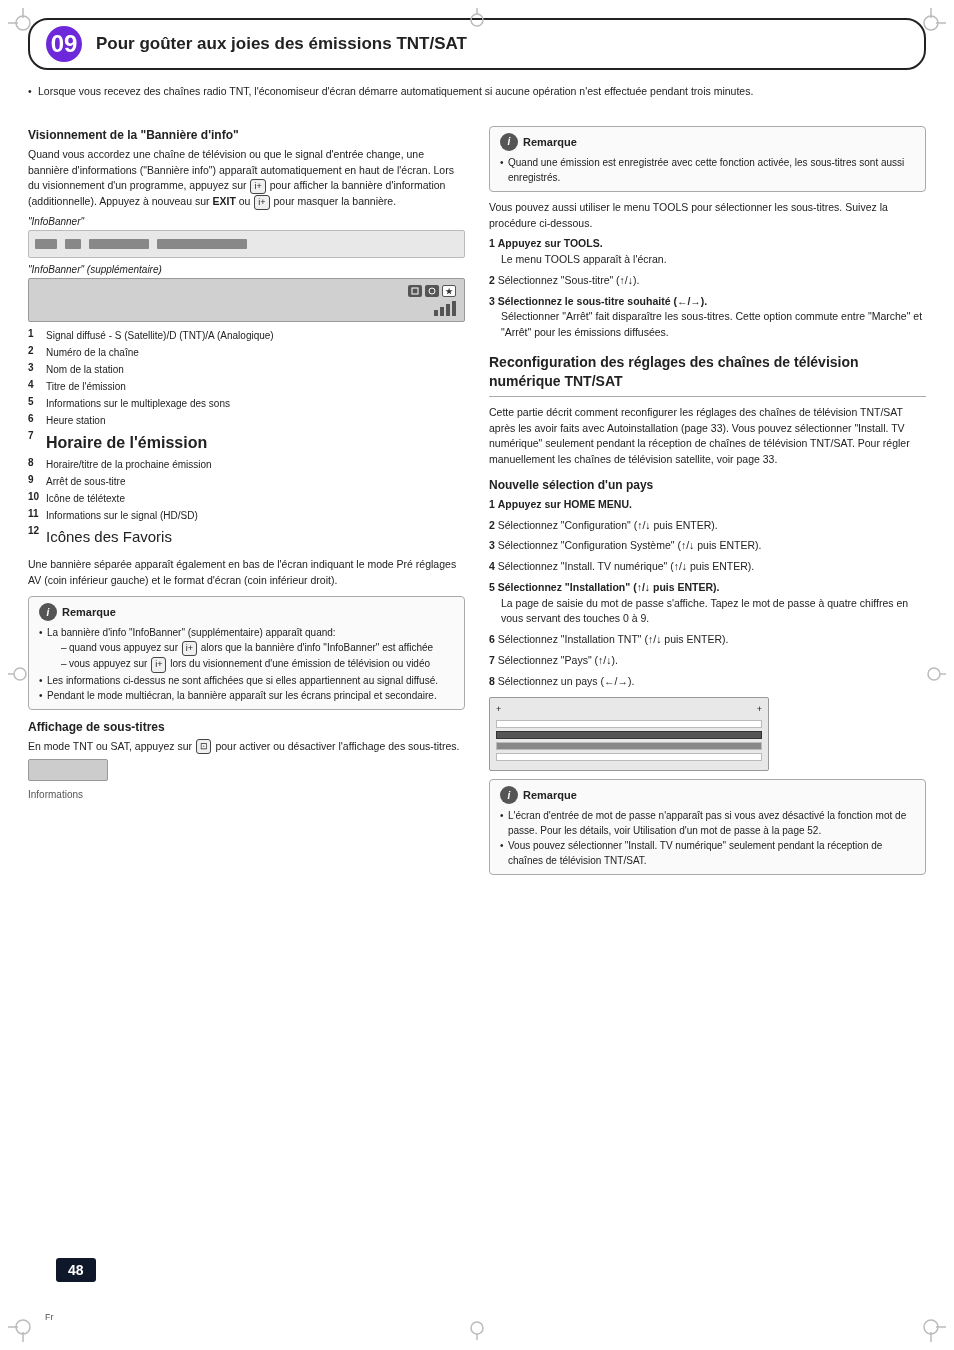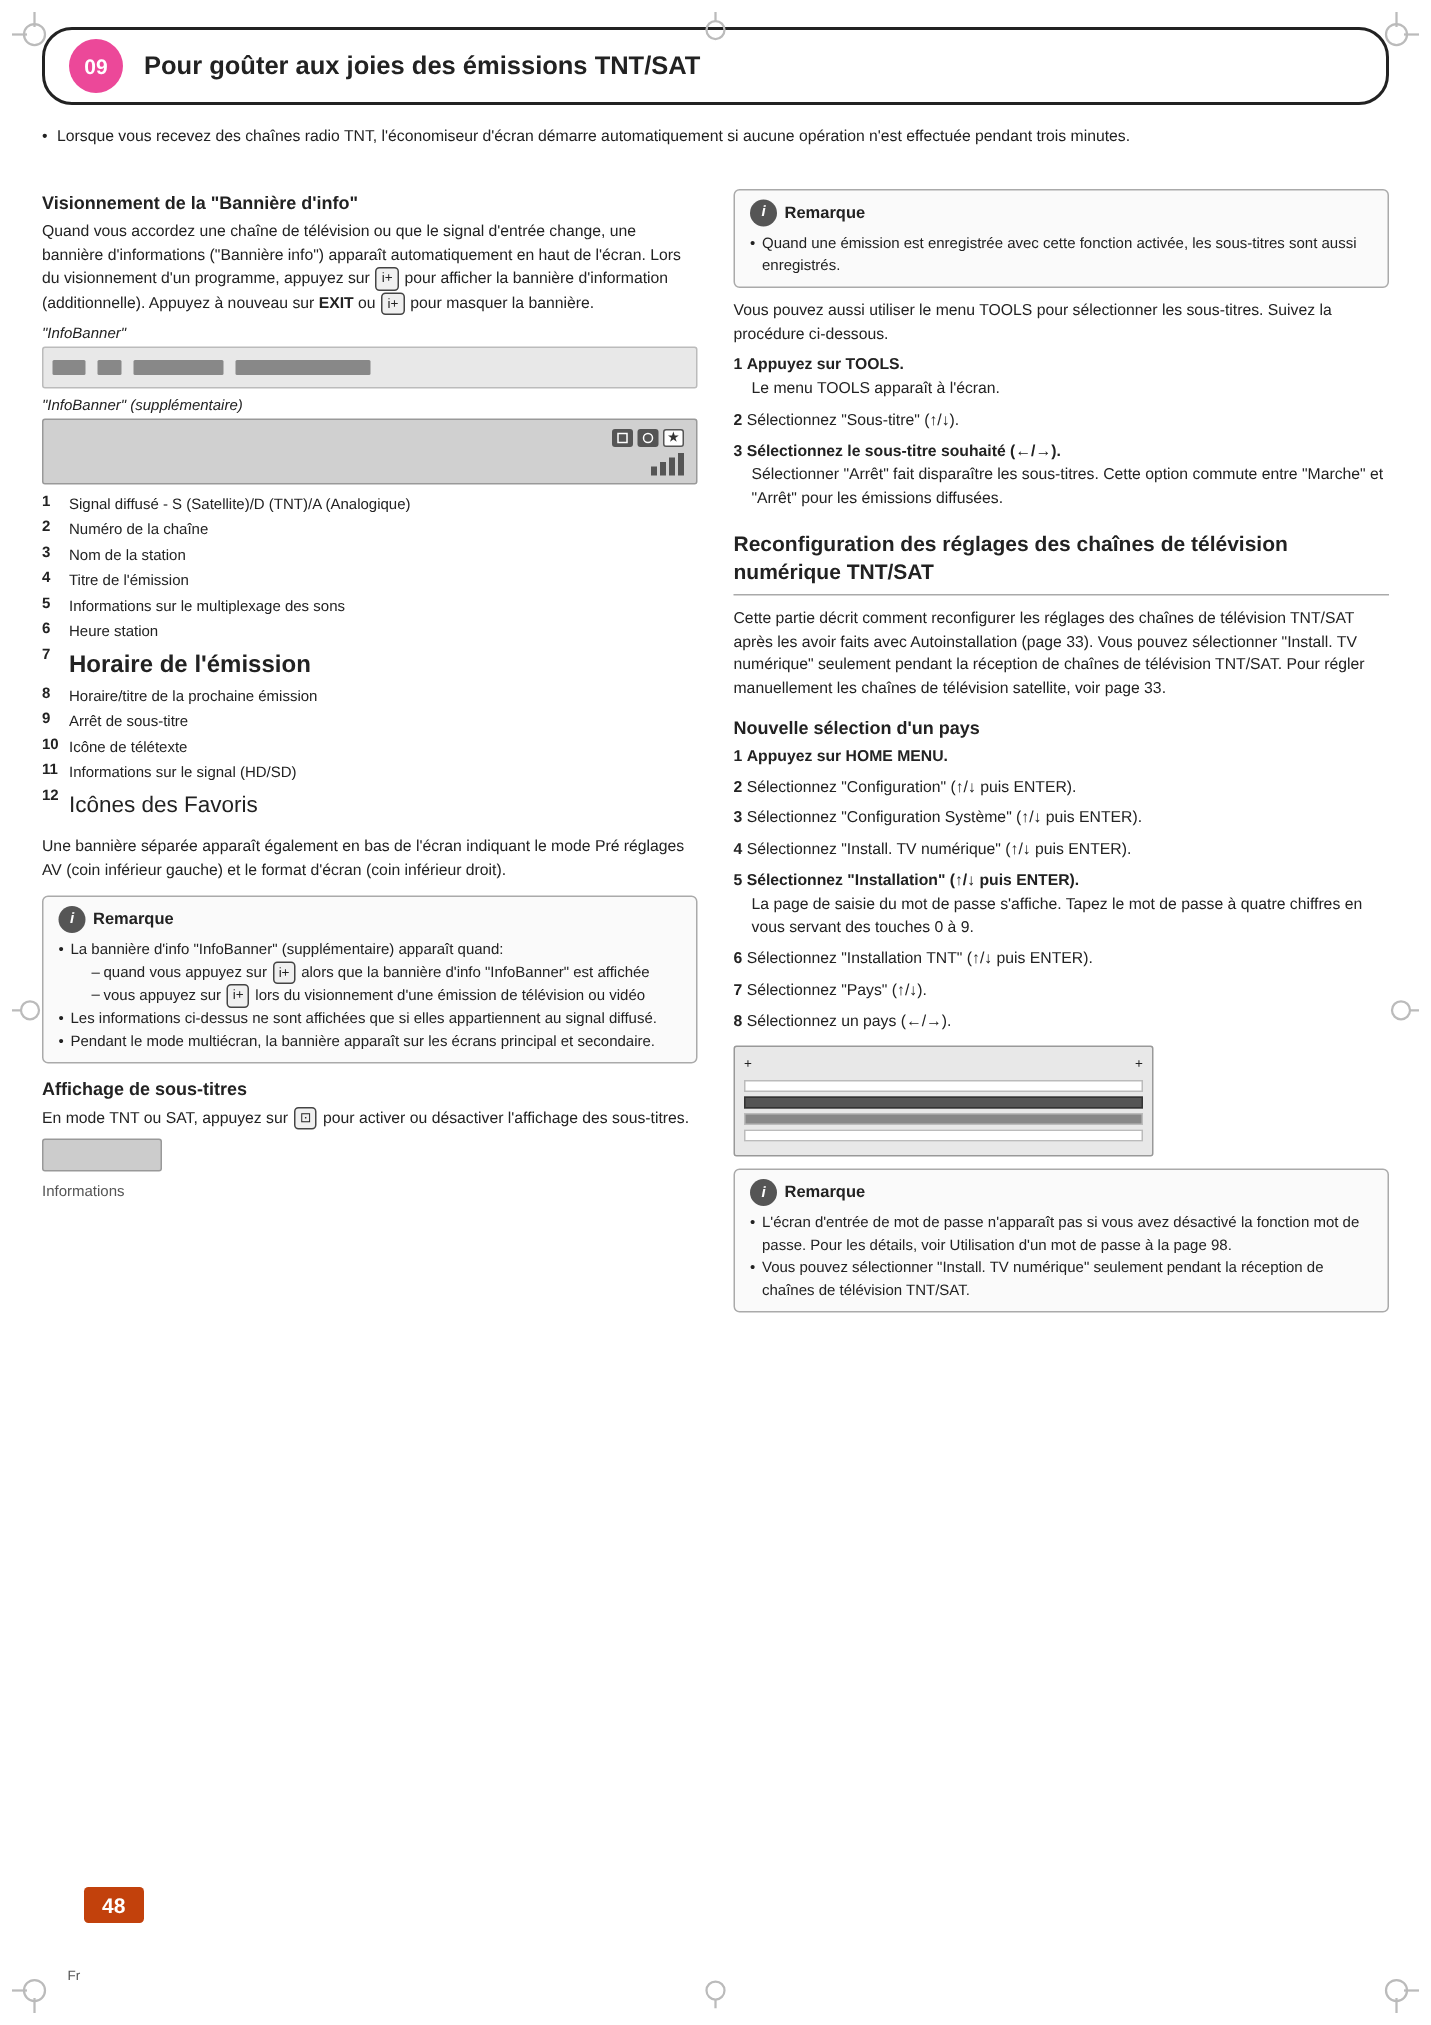--- a/index.html
+++ b/index.html
@@ -25,23 +25,23 @@
     .page-header {
       display: flex;
       align-items: center;
       margin: 18px 28px 0 28px;
       border: 2px solid #222;
       border-radius: 20px;
       padding: 6px 16px;
       background: #fff;
     }
     .chapter-number {
-      background: #ec4899;
+      background: #6d28d9;
       color: #fff;
-      font-size: 14px;
+      font-size: 24px;
       font-weight: bold;
       border-radius: 50%;
       width: 36px;
       height: 36px;
       display: flex;
       align-items: center;
       justify-content: center;
       margin-right: 14px;
       flex-shrink: 0;
     }
@@ -256,21 +256,21 @@
     .country-list-item.highlight {
       background: #888;
       color: #fff;
     }
 
     
     .page-number-box {
       position: absolute;
       left: 28px;
       bottom: 40px;
-      background: #c2410c;
+      background: #0f172a;
       color: #fff;
       font-weight: bold;
       font-size: 14px;
       padding: 4px 12px;
       border-radius: 3px;
     }
     .page-lang {
       text-align: center;
       font-size: 9px;
       color: #555;
@@ -537,21 +537,21 @@
       <div class="country-list-item highlight"></div>
       <div class="country-list-item"></div>
     </div>
 
     <div class="remark-box">
       <div class="remark-title">
         <span class="remark-icon">i</span>
         <span>Remarque</span>
       </div>
       <ul>
-        <li>L'écran d'entrée de mot de passe n'apparaît pas si vous avez désactivé la fonction mot de passe. Pour les détails, voir Utilisation d'un mot de passe à la page 98.</li>
+        <li>L'écran d'entrée de mot de passe n'apparaît pas si vous avez désactivé la fonction mot de passe. Pour les détails, voir Utilisation d'un mot de passe à la page 52.</li>
         <li>Vous pouvez sélectionner "Install. TV numérique" seulement pendant la réception de chaînes de télévision TNT/SAT.</li>
       </ul>
     </div>
 
   </div>
 </div>
 
 <div style="position:absolute;bottom:28px;left:28px;">
   <div class="page-number-box">48</div>
   <div class="page-lang">Fr</div>

